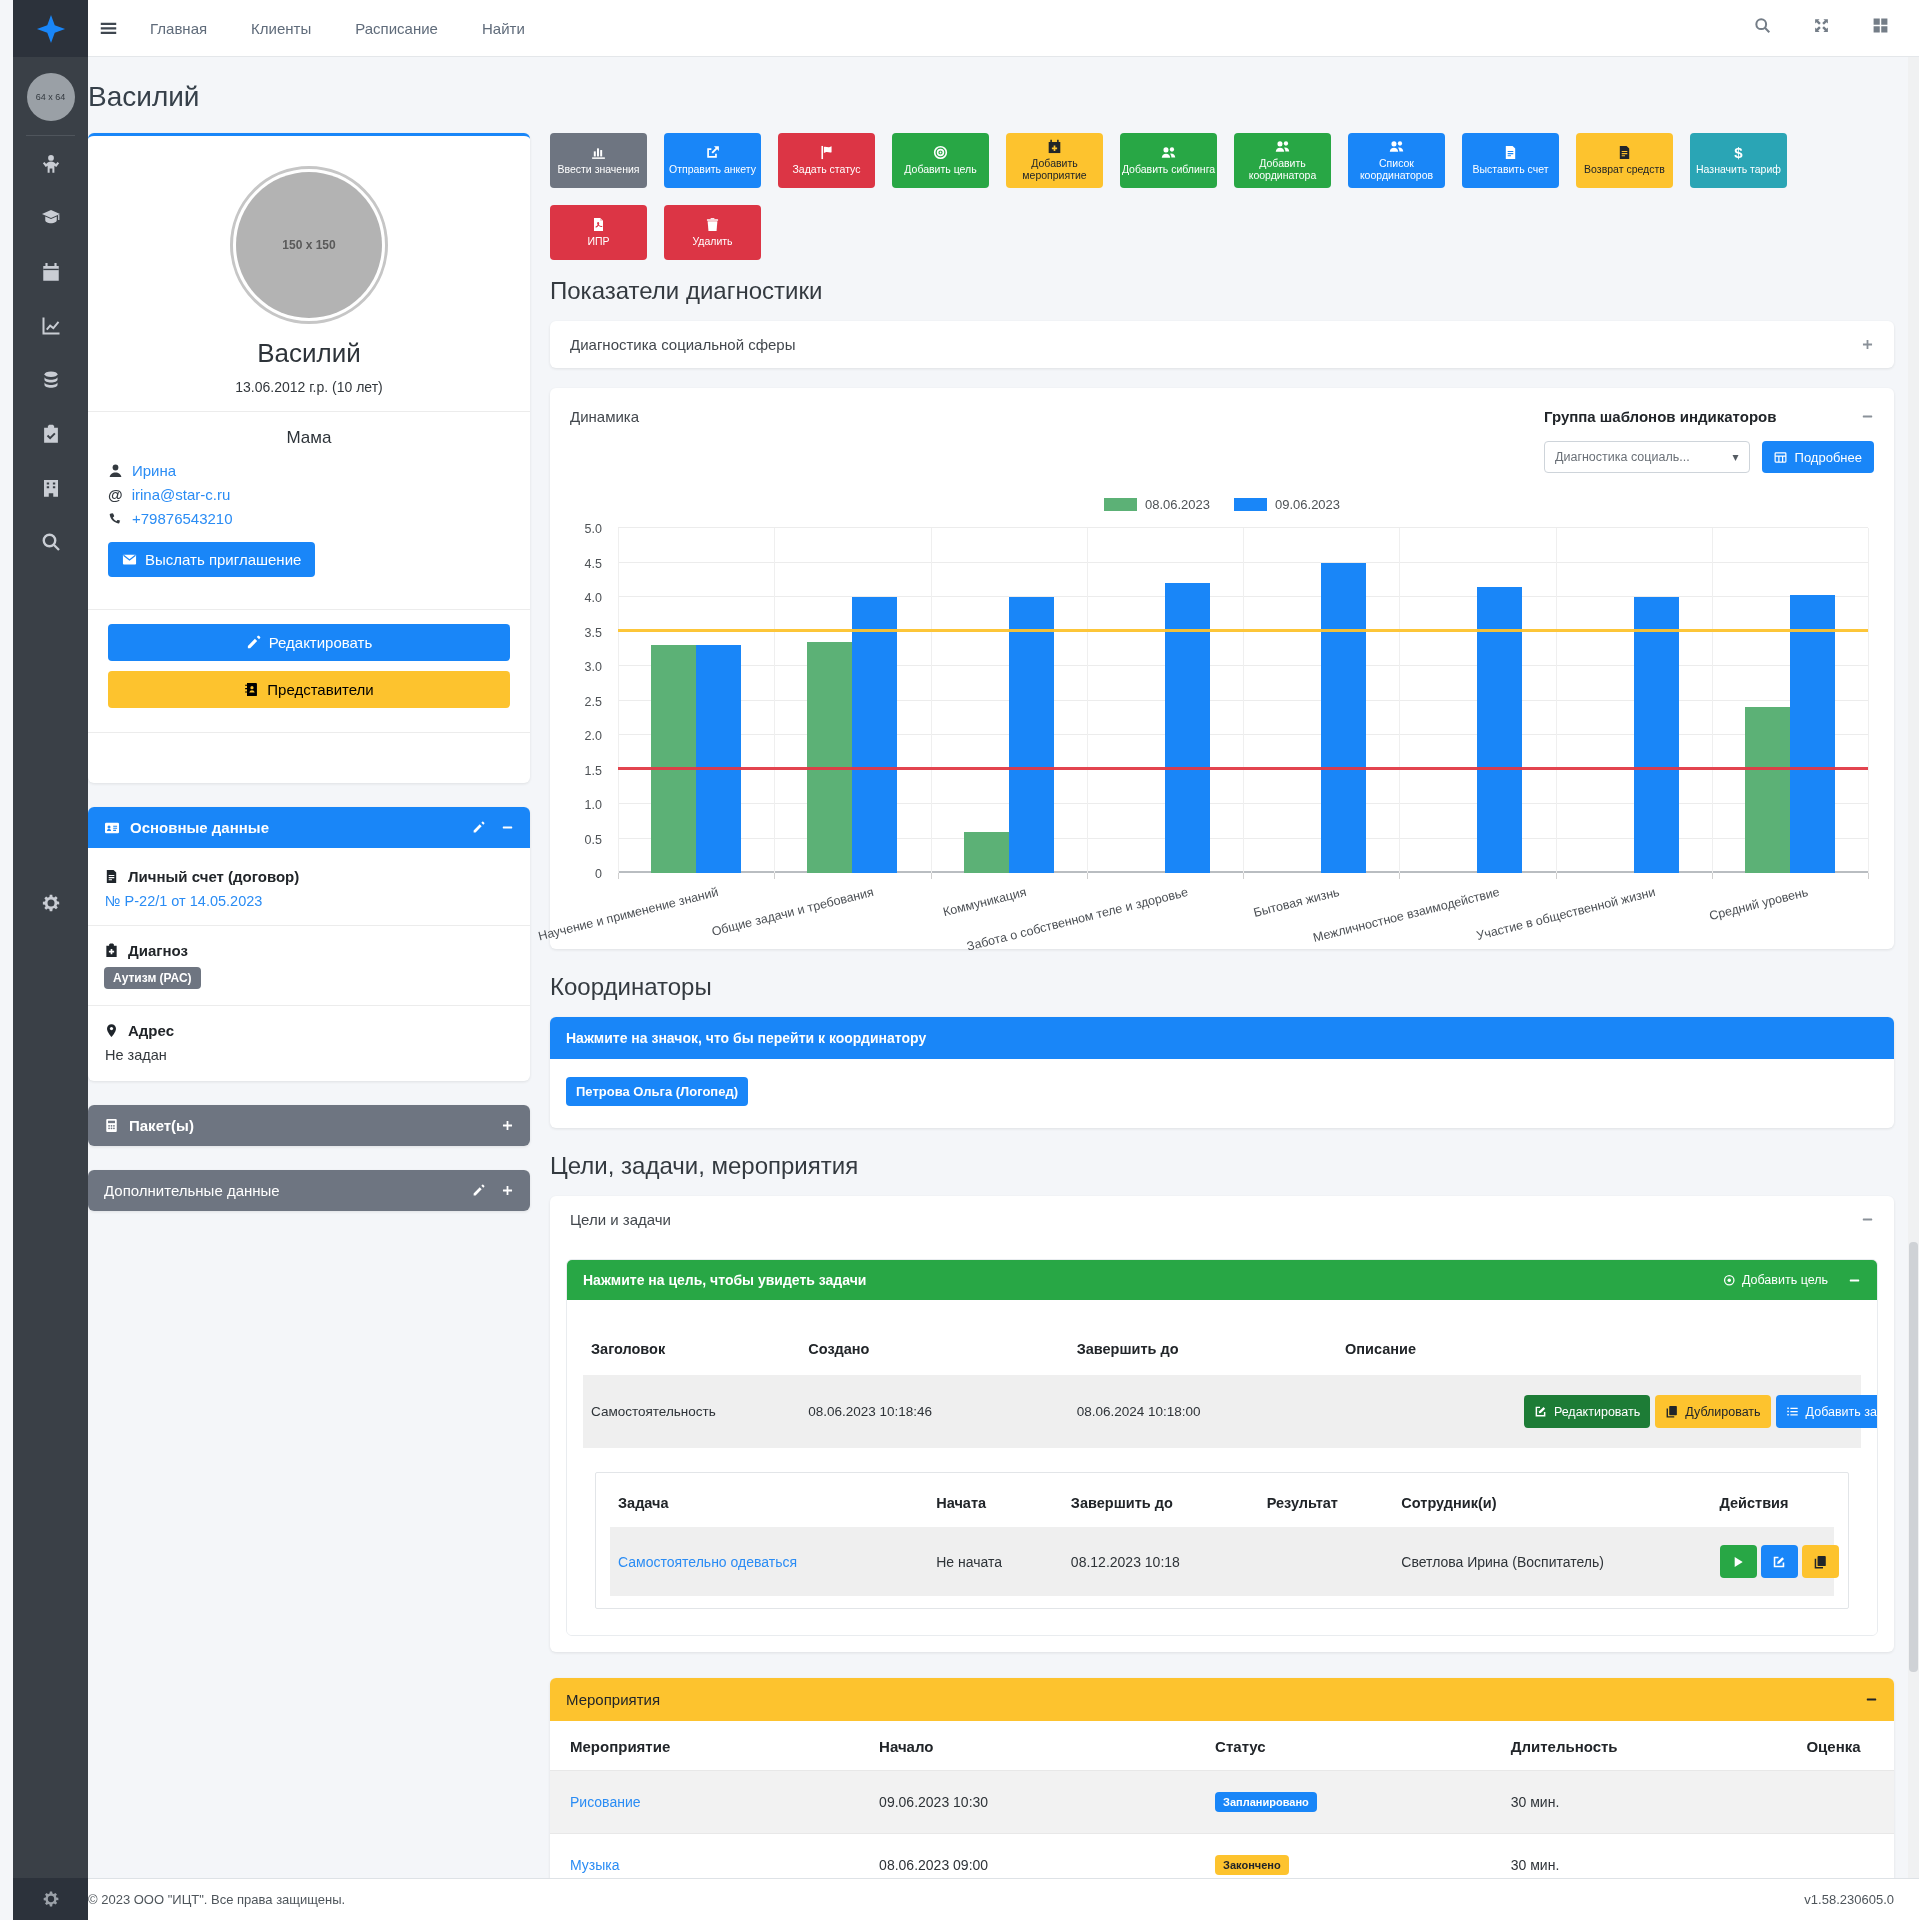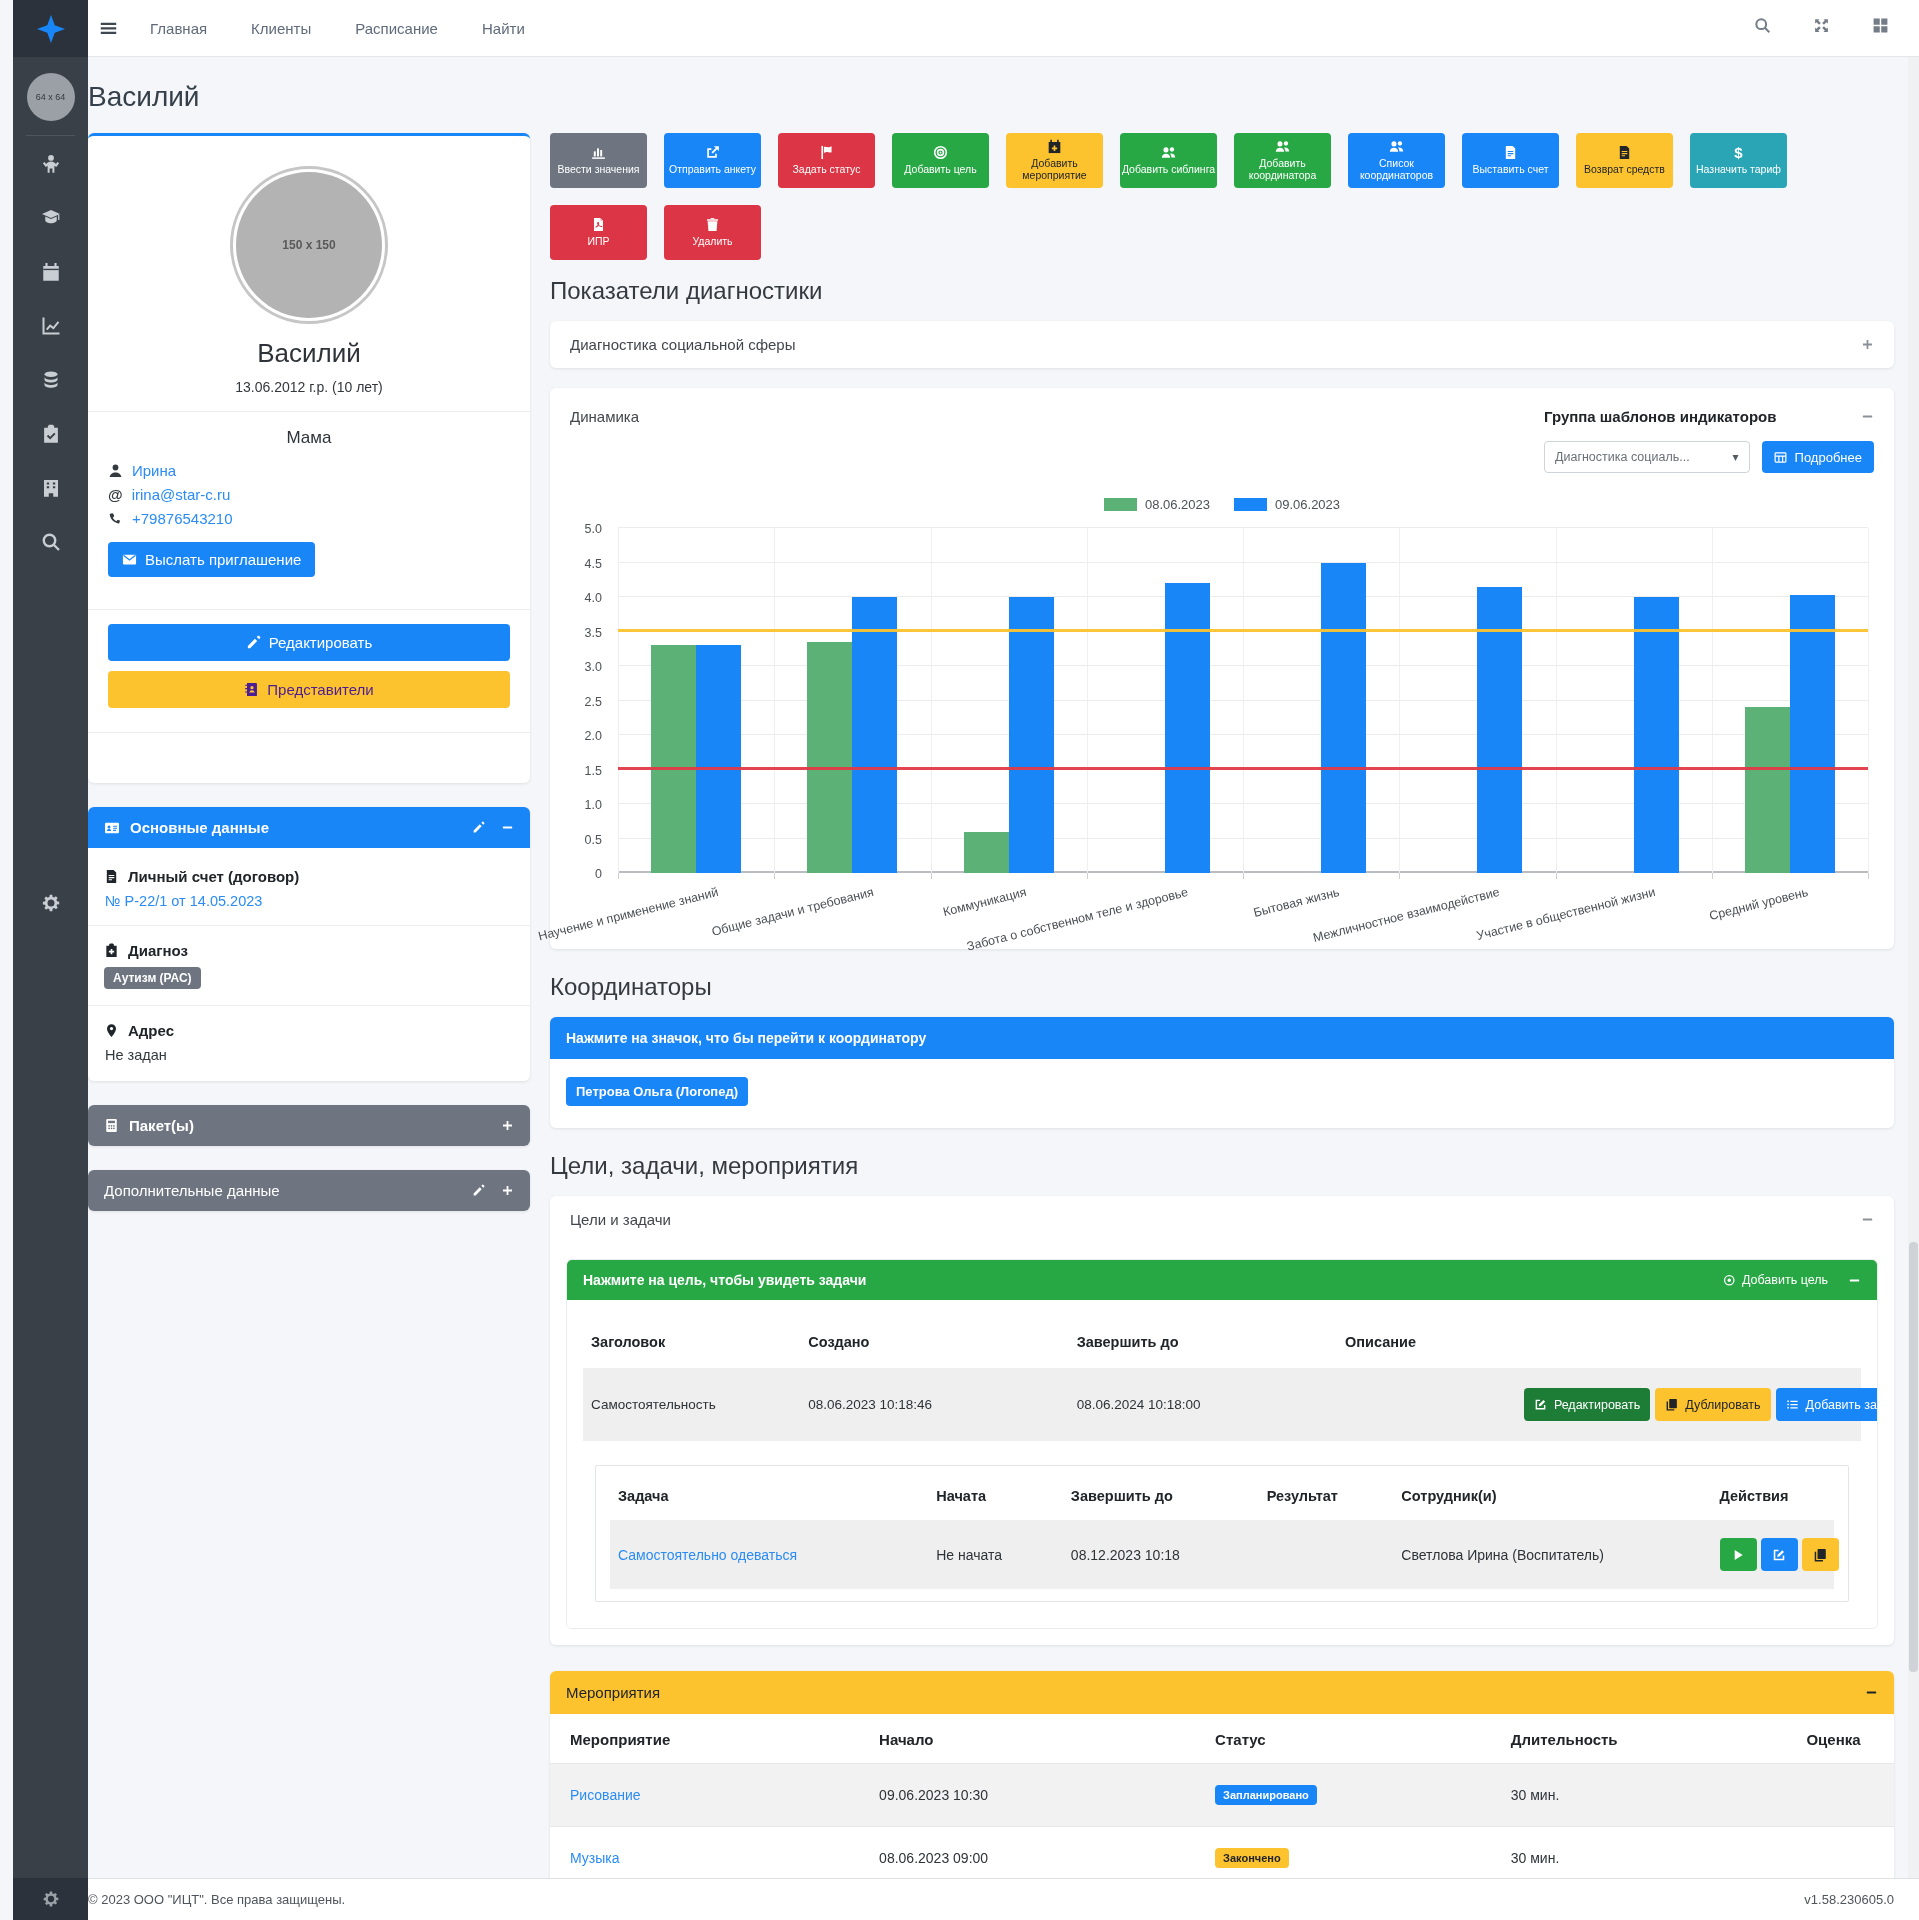--- a/index.html
+++ b/index.html
@@ -42,21 +42,21 @@
   .profile-birth { text-align:center; font-size:14px; color:#33383d; margin:10px 0 16px; }
   .hr { border:none; border-top:1px solid #ececec; margin:14px -20px; }
   .relation { text-align:center; font-size:17px; color:#2d3339; margin:16px 0 14px; }
   .contact-row { display:flex; align-items:center; gap:9px; margin:7px 0; font-size:15px; color:#33383d; }
   .contact-row .icon { font-size:15px; color:#343a40; }
   .contact-link { color:#2a8cf4; }
   .btn { border:none; cursor:pointer; font-family:inherit; border-radius:4px; display:inline-flex; align-items:center; justify-content:center; gap:8px; }
   .invite-btn { background:#1986f8; color:#fff; font-size:15px; padding:9px 14px; margin:8px 0 18px; }
   .block-btn { width:100%; font-size:15px; padding:10px; margin-bottom:10px; }
   .edit-btn { background:#1986f8; color:#fff; }
-  .repr-btn { background:#fdc32e; color:#4c1d95; }
+  .repr-btn { background:#fdc32e; color:#000000; }
   .profile-bottom-space { height:30px; }
 
   
   .data-card { margin-top:24px; overflow:hidden; }
   .card-hdr { display:flex; align-items:center; gap:10px; padding:12px 16px; font-size:15px; font-weight:700; color:#fff; }
   .card-hdr.blue { background:#1986f8; }
   .card-hdr.gray { background:#6e7581; }
   .hdr-actions { margin-left:auto; display:flex; gap:16px; font-size:13px; color:#fff; }
   .hdr-actions .icon { cursor:pointer; }
   .data-body { padding:20px 16px 8px; }
@@ -116,21 +116,21 @@
   .coord-badge { display:inline-block; background:#1986f8; color:#fff; font-size:13px; font-weight:700; padding:7px 10px; border-radius:4px; cursor:pointer; }
 
   
   .goals-card { overflow:hidden; }
   .goals-hdr { display:flex; align-items:center; padding:15px 20px; font-size:15px; color:#42474d; }
   .goals-body { padding:16px; }
   .green-panel { border-radius:6px; overflow:hidden; border:1px solid #e9ecef; }
   .green-hdr { background:#28a745; color:#fff; display:flex; align-items:center; padding:12px 16px; font-size:14px; font-weight:700; }
   .green-hdr-right { margin-left:auto; display:flex; align-items:center; gap:20px; font-size:12.5px; font-weight:400; }
   .add-goal { display:inline-flex; align-items:center; gap:6px; cursor:pointer; color:#fff; }
-  .green-body { background:#fff; padding:26px 16px 18px; }
+  .green-body { background:#fff; padding:26px 16px 18px;margin-top:7px; }
   .g-table { width:100%; }
   .g-head, .g-row { display:grid; grid-template-columns:17% 21% 21% 14% auto; align-items:center; }
   .g-head > div { font-size:14.5px; font-weight:700; padding:8px; }
   .g-row { background:#efefef; margin-top:10px; }
   .g-row > div { font-size:13.5px; padding:20px 8px; color:#2e3338; }
   .g-row-actions { display:flex; gap:5px; justify-content:flex-end; padding-right:10px; }
   .btn-sm { height:33px; padding:0 10px; border-radius:4px; font-size:12.5px; display:inline-flex; align-items:center; gap:7px; cursor:pointer; white-space:nowrap; }
   .btn-sm .icon { font-size:13px; }
   .tasks-box { border:1px solid #e2e5e8; border-radius:2px; margin:24px 12px 8px; padding:14px 14px 12px; background:#fff; }
   .t-head, .t-row { display:grid; grid-template-columns:26% 11% 16% 11% 26% 10%; align-items:center; }

